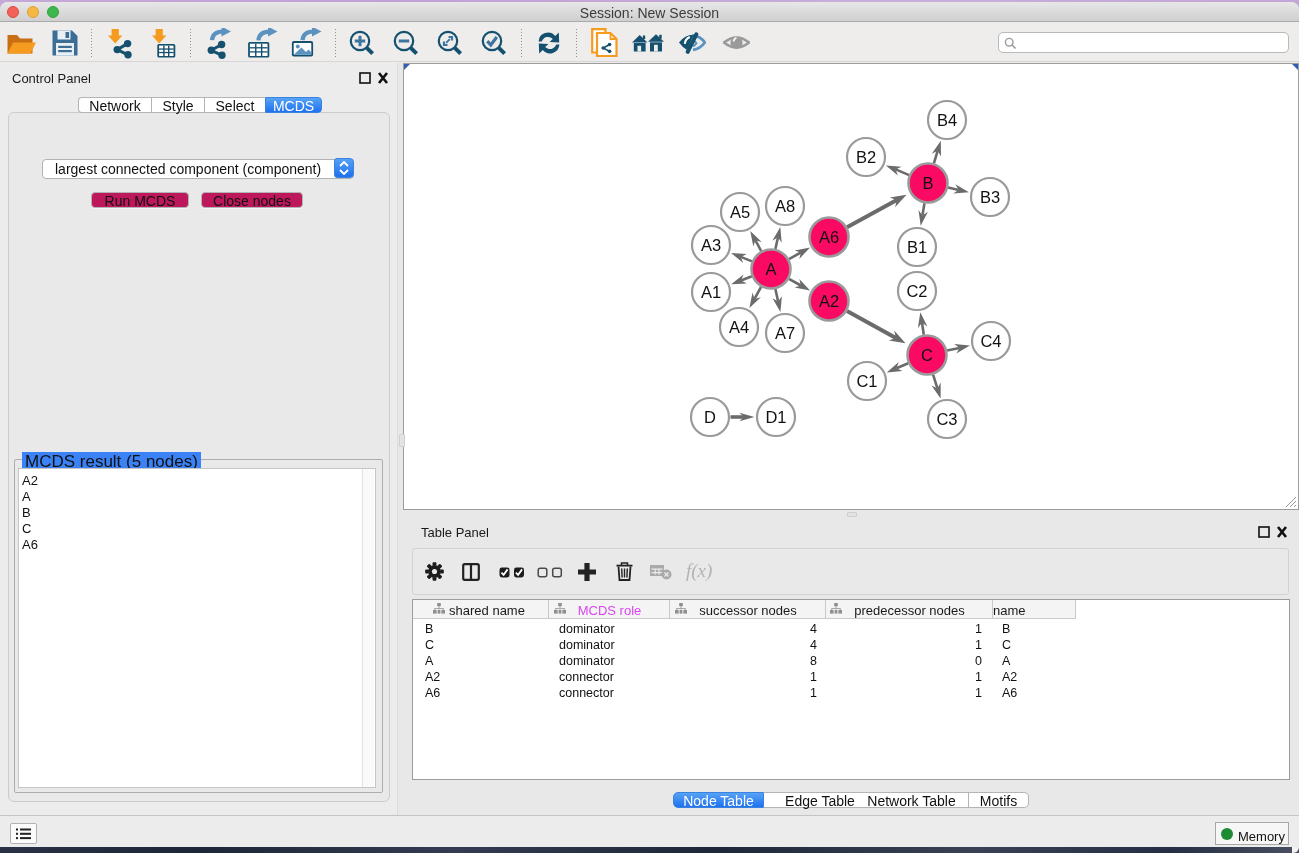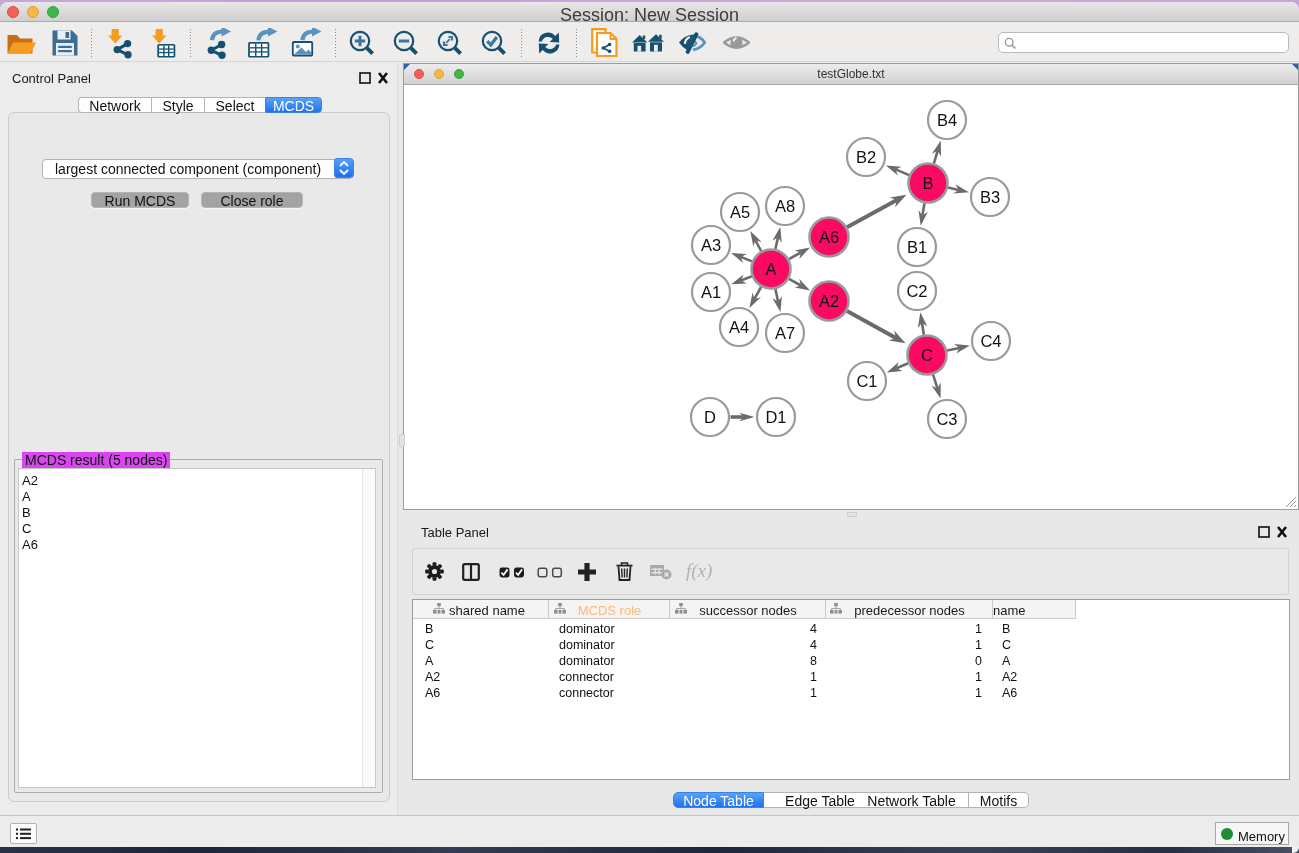--- a/index.html
+++ b/index.html
@@ -10,34 +10,34 @@
   background:linear-gradient(90deg,#2a3147,#1d2638 15%,#343b52 35%,#1e2739 55%,#3a4156 75%,#252e44 90%,#4a4f62); }
 .wincorner { position:absolute; right:0; top:847px; width:7px; height:6px;
   background:#f3f3f3; border-radius:0 0 7px 0; }
 .mainwin { position:absolute; left:0; top:0; width:1299px; height:847px; }
 .winbg { position:absolute; left:0; top:2px; width:1299px; height:845px;
   border-radius:8px 8px 0 0; background:#ececec; }
 .titlebar { position:absolute; left:0; top:2px; width:100%; height:20px;
   background:linear-gradient(#e7e7e7,#cfcfcf); border-bottom:1px solid #ababab;
   border-radius:8px 8px 0 0; }
 .titlebar .t { position:absolute; width:100%; text-align:center; top:3px;
-  font-size:18px; color:#3c3c3c; }
+  font-size:14px; color:#3c3c3c; }
 .tl { position:absolute; top:3.5px; width:12px; height:12px; border-radius:50%; }
 .toolbar { position:absolute; left:0; top:23px; width:100%; height:39px;
   background:#eeedec; border-bottom:1px solid #d7d6d5; }
 .deskbg { position:absolute; left:398px; top:63px; width:901px; height:752px; background:#e9e8e8; }
 .ctrlpanel { position:absolute; left:0; top:63px; width:398px; height:752px; background:#ececec; }
 .netwin { position:absolute; left:403px; top:63px; width:896px; height:447px;
   background:#ffffff; border:1px solid #9c9c9c; }
 .netwin .tb { position:absolute; left:0; top:0; width:100%; height:21px;
   background:linear-gradient(#ececec,#d2d2d2); border-bottom:1px solid #a5a5a5; }
 .netwin .tt { position:absolute; width:100%; text-align:center; top:3px; font-size:12px; color:#333; }
 .seg { position:absolute; z-index:5; height:16px; border:1px solid #b4b4b4; background:#ffffff;
   font-size:14px; color:#111; text-align:center; line-height:16px; }
-.btn { position:absolute; height:16px; border:1px solid #b4b4b4; background:#a3a3a3;
+.btn { position:absolute; height:16px; border:1px solid #b4b4b4; background:#be185d;
   border-radius:4px; font-size:14px; color:#111; text-align:center; line-height:16px;
   box-shadow:0 1px 0 rgba(255,255,255,.6); }
 .hdrtxt { position:absolute; font-size:13px; color:#1a1a1a; }
 </style></head><body>
 <div class="wallpaper-top"></div>
 <div class="wallpaper-bot"></div>
 <div class="wincorner"></div>
 <div class="mainwin">
     <div class="winbg"></div>
 <div class="titlebar">
@@ -218,37 +218,31 @@
     <div class="seg" style="left:265px;top:96.5px;width:57px;border-radius:0 4px 4px 0;background:linear-gradient(#57a3f6,#1f72ee);color:#fff;border-color:#3a82e0">MCDS</div>
     <div class="abs" style="left:8px;top:112px;width:382px;height:690px;background:#e9e9e9;border:1px solid #cccccc;border-radius:6px"></div>
     <div class="abs" style="left:42px;top:158.5px;width:312px;height:20px;background:#fff;border:1px solid #b2b2b2;border-radius:4px"></div>
     <div class="abs" style="left:55px;top:161px;font-size:14px;color:#111">largest connected component (component)</div>
     <div class="abs" style="left:334px;top:158px;width:20px;height:20px;background:linear-gradient(#54a1f6,#1e70ed);border-radius:3px 4px 4px 3px;border:1px solid #3a82e0"></div>
     <svg class="abs" style="left:338px;top:161px" width="12" height="14" viewBox="0 0 12 14">
       <path d="M2 5 L6 1 L10 5" fill="none" stroke="#fff" stroke-width="1.8"></path>
       <path d="M2 9 L6 13 L10 9" fill="none" stroke="#fff" stroke-width="1.8"></path>
     </svg>
     <div class="btn" style="left:91px;top:191.5px;width:98px">Run MCDS</div>
-    <div class="btn" style="left:201px;top:191.5px;width:102px">Close role</div>
+    <div class="btn" style="left:201px;top:191.5px;width:102px">Close nodes</div>
     <div class="abs" style="left:14px;top:459px;width:369px;height:334px;border:1px solid #adadad;border-radius:2px"></div>
-    <div class="abs" style="left:22px;top:452px;background:#d946ef;padding:0 3px;font-size:14px;color:#111">MCDS result (5 nodes)</div>
+    <div class="abs" style="left:22px;top:452px;background:#3b82f6;padding:0 3px;font-size:17px;color:#111">MCDS result (5 nodes)</div>
     <div class="abs" style="left:18px;top:468px;width:358px;height:320px;background:#ffffff;border:1px solid #c6c6c6"></div>
     <div class="abs" style="left:362px;top:469px;width:12px;height:318px;background:#fafafa;border-left:1px solid #e3e3e3"></div>
     <div class="abs" style="left:22px;top:473px;font-size:13px;color:#111">A2</div>
     <div class="abs" style="left:22px;top:489px;font-size:13px;color:#111">A</div>
     <div class="abs" style="left:22px;top:505px;font-size:13px;color:#111">B</div>
     <div class="abs" style="left:22px;top:521px;font-size:13px;color:#111">C</div>
     <div class="abs" style="left:22px;top:537px;font-size:13px;color:#111">A6</div>
     <div class="netwin">
-      <div class="tb">
-        <div class="tl" style="left:10px;top:5px;width:10px;height:10px;background:#f4615a;border:1px solid #dc4a43"></div>
-        <div class="tl" style="left:30px;top:5px;width:10px;height:10px;background:#f6b844;border:1px solid #dfa131"></div>
-        <div class="tl" style="left:50px;top:5px;width:10px;height:10px;background:#3fb64c;border:1px solid #2fa43c"></div>
-        <div class="tt">testGlobe.txt</div>
-      </div>
       <svg style="position:absolute;left:0;top:0" width="6" height="6" viewBox="0 0 6 6">
         <path d="M0 0 L6 0 L0 6 Z" fill="#2f5fae"></path>
       </svg>
       <svg style="position:absolute;right:0;top:0" width="6" height="6" viewBox="0 0 6 6">
         <path d="M0 0 L6 0 L6 6 Z" fill="#2f5fae"></path>
       </svg>
     </div>
     <svg class="abs" style="left:1284px;top:495px" width="13" height="13" viewBox="0 0 13 13">
       <g stroke="#9a9a9a" stroke-width="1">
         <line x1="12" y1="2" x2="2" y2="12"></line>
@@ -403,21 +397,21 @@
         <circle cx="16.5" cy="9.5" r="5"></circle>
         <path d="M14.5 7.5 L18.5 11.5 M18.5 7.5 L14.5 11.5" stroke="#e9e9e9" stroke-width="1.4"></path>
       </g>
     </svg>
     <div class="abs" style="left:686px;top:560px;font-size:19px;color:#b3b3b3;font-family:'Liberation Serif',serif;font-style:italic">f(x)</div>
     <div class="abs" style="left:412px;top:599px;width:878px;height:181px;background:#ffffff;border:1px solid #9c9c9c"></div>
     <div class="abs" style="left:413px;top:600px;width:663px;height:19px;background:#f4f4f4;border-bottom:1px solid #cccccc"></div>
     <div class="abs" style="left:548px;top:600px;width:1px;height:19px;background:#c9c9c9"></div>
     <div class="abs" style="left:419px;top:602.5px;width:136px;text-align:center;font-size:13px;color:#1a1a1a">shared name</div>
     <div class="abs" style="left:669px;top:600px;width:1px;height:19px;background:#c9c9c9"></div>
-    <div class="abs" style="left:549px;top:602.5px;width:121px;text-align:center;font-size:13px;color:#fdba74">MCDS role</div>
+    <div class="abs" style="left:549px;top:602.5px;width:121px;text-align:center;font-size:13px;color:#d946ef">MCDS role</div>
     <div class="abs" style="left:825px;top:600px;width:1px;height:19px;background:#c9c9c9"></div>
     <div class="abs" style="left:670px;top:602.5px;width:156px;text-align:center;font-size:13px;color:#1a1a1a">successor nodes</div>
     <div class="abs" style="left:992px;top:600px;width:1px;height:19px;background:#c9c9c9"></div>
     <div class="abs" style="left:826px;top:602.5px;width:167px;text-align:center;font-size:13px;color:#1a1a1a">predecessor nodes</div>
     <div class="abs" style="left:1075px;top:600px;width:1px;height:19px;background:#c9c9c9"></div>
     <div class="abs" style="left:993px;top:602.5px;width:83px;font-size:13px;color:#1a1a1a">name</div>
     <svg style="position:absolute;left:433px;top:603px" width="12" height="11" viewBox="0 0 12 11">
       <g fill="#8f8f8f">
         <rect x="4.2" y="0" width="3.6" height="3.2"></rect>
         <rect x="0" y="7" width="3.6" height="3.6"></rect>

